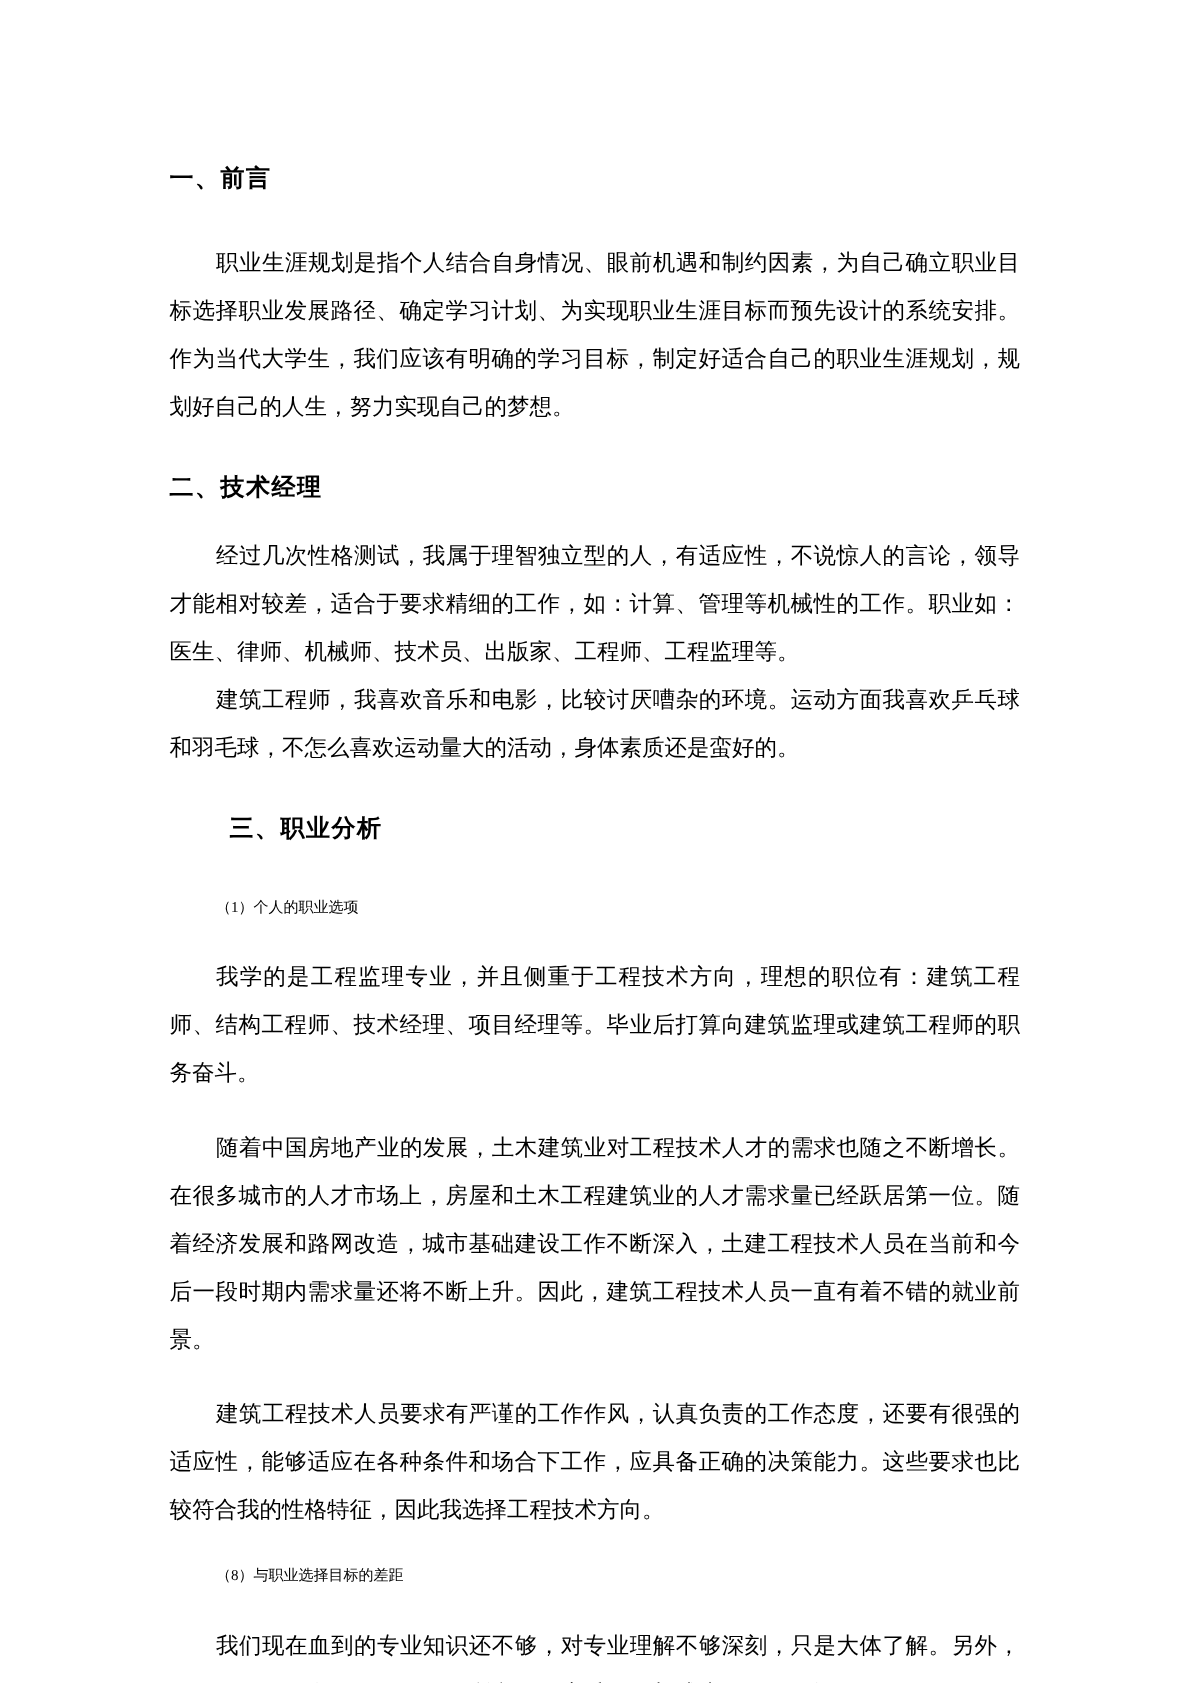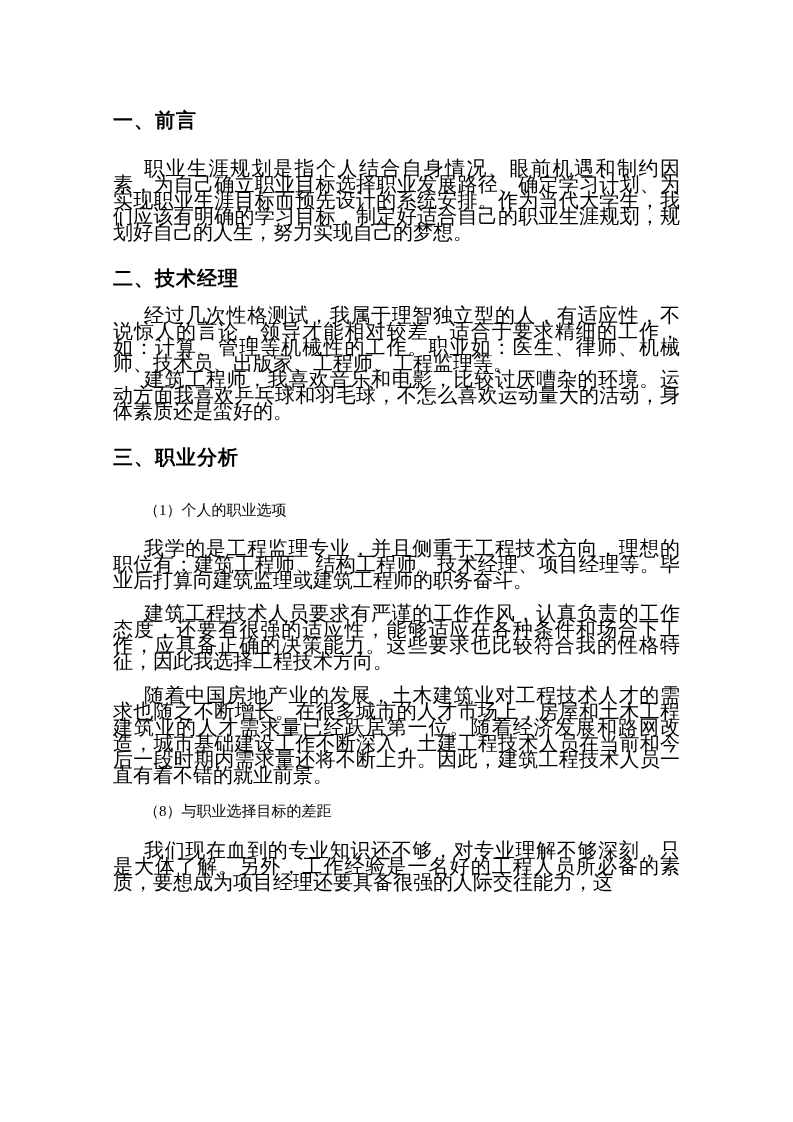--- a/index.html
+++ b/index.html
@@ -8,36 +8,36 @@
     width: 793px;
     height: 1122px;
     box-sizing: border-box;
     padding: 108px 113px 0 113px;
     background: #ffffff;
     color: #000000;
     font-family: "Liberation Serif", "DejaVu Serif", serif;
     overflow: hidden;
   }
   .sec-heading {
-    font-size: 20px;
+    font-size: 16px;
     line-height: 24px;
     font-weight: bold;
     margin: 0;
     letter-spacing: 1px;
   }
-  .sec-heading.indented { }
+  .sec-heading.indented { margin-left: 40px; }
   .body-p {
-    font-size: 20px;
-    line-height: 16px;
+    font-size: 15px;
+    line-height: 32px;
     margin: 0;
     text-align: justify;
     text-indent: 31px;
   }
   .sub-heading {
-    font-size: 15px;
+    font-size: 10px;
     line-height: 22px;
     font-weight: normal;
     margin: 0;
     text-indent: 31px;
   }
   .mt28 { margin-top: 28px; }
   .mt26 { margin-top: 26px; }
   .mt22 { margin-top: 22px; }
   .mt20 { margin-top: 20px; }
   .mt19 { margin-top: 19px; }
@@ -62,21 +62,21 @@
 
   <p class="body-p mt0">建筑工程师，我喜欢音乐和电影，比较讨厌嘈杂的环境。运动方面我喜欢乒乓球和羽毛球，不怎么喜欢运动量大的活动，身体素质还是蛮好的。</p>
 
   <h2 class="sec-heading indented mt26">三、职业分析</h2>
 
   <p class="sub-heading mt30">（1）个人的职业选项</p>
 
   <p class="body-p mt19">我学的是工程监理专业，并且侧重于工程技术方向，理想的职位有：建筑工程师、结构工程师、技术经理、项目经理等。毕业后打算向建筑监理或建筑工程师的职务奋斗。</p>
 
 
+  <p class="body-p mt18">随着中国房地产业的发展，土木建筑业对工程技术人才的需求也随之不断增长。在很多城市的人才市场上，房屋和土木工程建筑业的人才需求量已经跃居第一位。随着经济发展和路网改造，城市基础建设工作不断深入，土建工程技术人员在当前和今后一段时期内需求量还将不断上升。因此，建筑工程技术人员一直有着不错的就业前景。</p>
+
   <p class="body-p mt17">建筑工程技术人员要求有严谨的工作作风，认真负责的工作态度，还要有很强的适应性，能够适应在各种条件和场合下工作，应具备正确的决策能力。这些要求也比较符合我的性格特征，因此我选择工程技术方向。</p>
-
-  <p class="body-p mt18">随着中国房地产业的发展，土木建筑业对工程技术人才的需求也随之不断增长。在很多城市的人才市场上，房屋和土木工程建筑业的人才需求量已经跃居第一位。随着经济发展和路网改造，城市基础建设工作不断深入，土建工程技术人员在当前和今后一段时期内需求量还将不断上升。因此，建筑工程技术人员一直有着不错的就业前景。</p>
 
   <p class="sub-heading mt17">（8）与职业选择目标的差距</p>
 
   <p class="body-p mt20">我们现在血到的专业知识还不够，对专业理解不够深刻，只是大体了解。另外，工作经验是一名好的工程人员所必备的素质，要想成为项目经理还要具备很强的人际交往能力，这</p>
 
 </div>
 
 </body></html>

